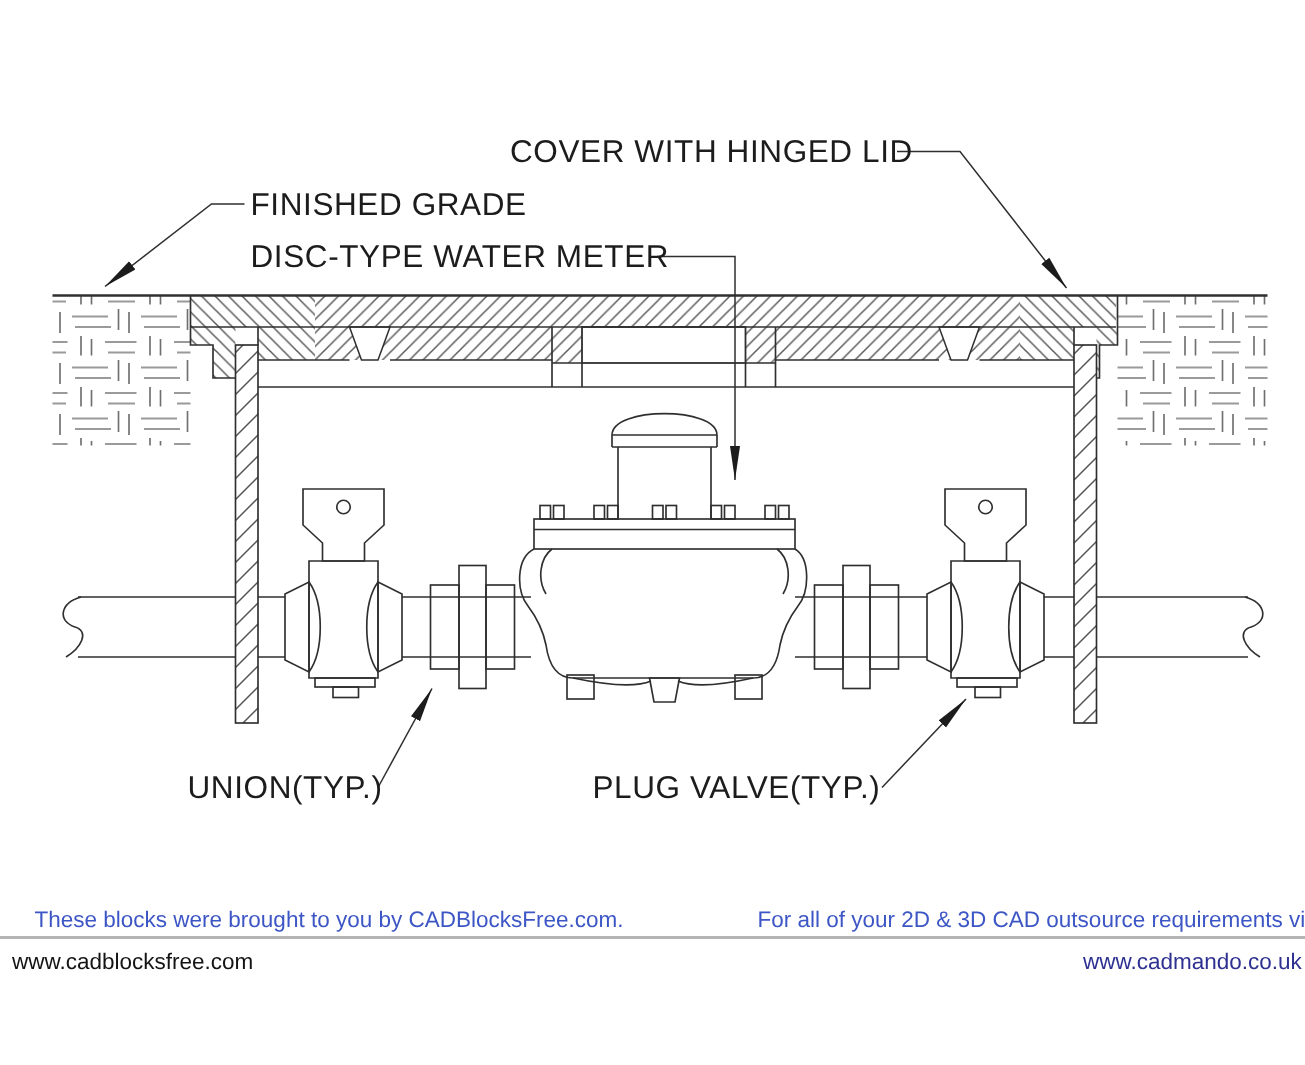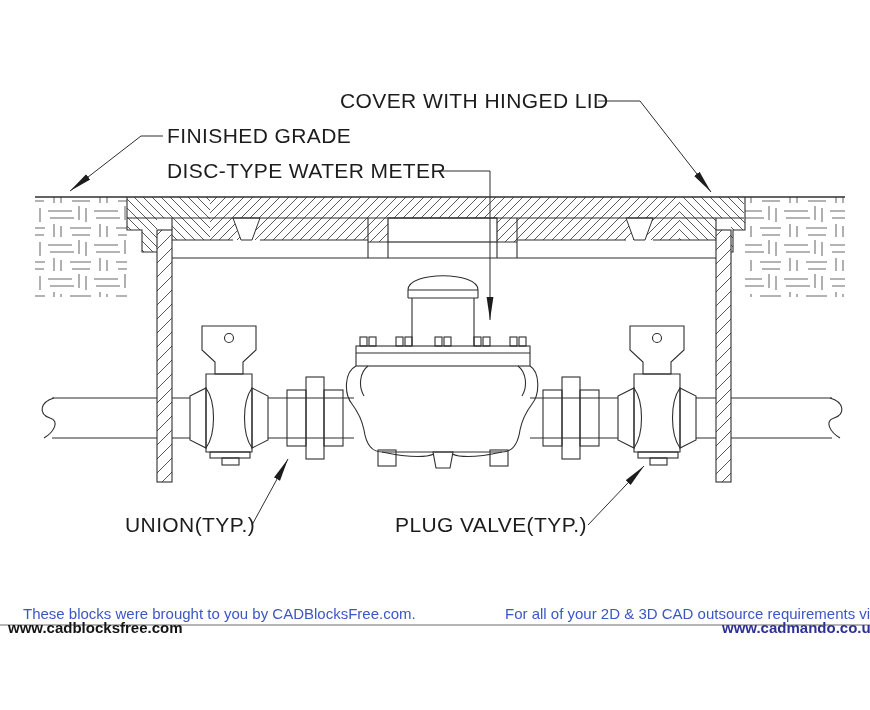--- a/index.html
+++ b/index.html
@@ -33,22 +33,22 @@
     cursor: pointer;
   }
   .footer-promo.left { left: 23px; }
   .footer-promo.right { left: 505px; }
   .footer-divider {
     position: absolute; top: 624px; left: 0;
     width: 870px; height: 2px;
     background: var(--divider-gray);
   }
   .footer-url {
-    position: absolute; top: 619px;
-    font-size: 15px; font-weight: bold;
+    position: absolute; top: 633px;
+    font-size: 15px; font-weight: normal;
     white-space: nowrap;
     cursor: pointer;
     text-align: center;
   }
   .footer-url.left { left: 8px; color: var(--url-black); }
   .footer-url.right { left: 722px; color: var(--url-navy); }
 </style>
 </head>
 <body>
 

